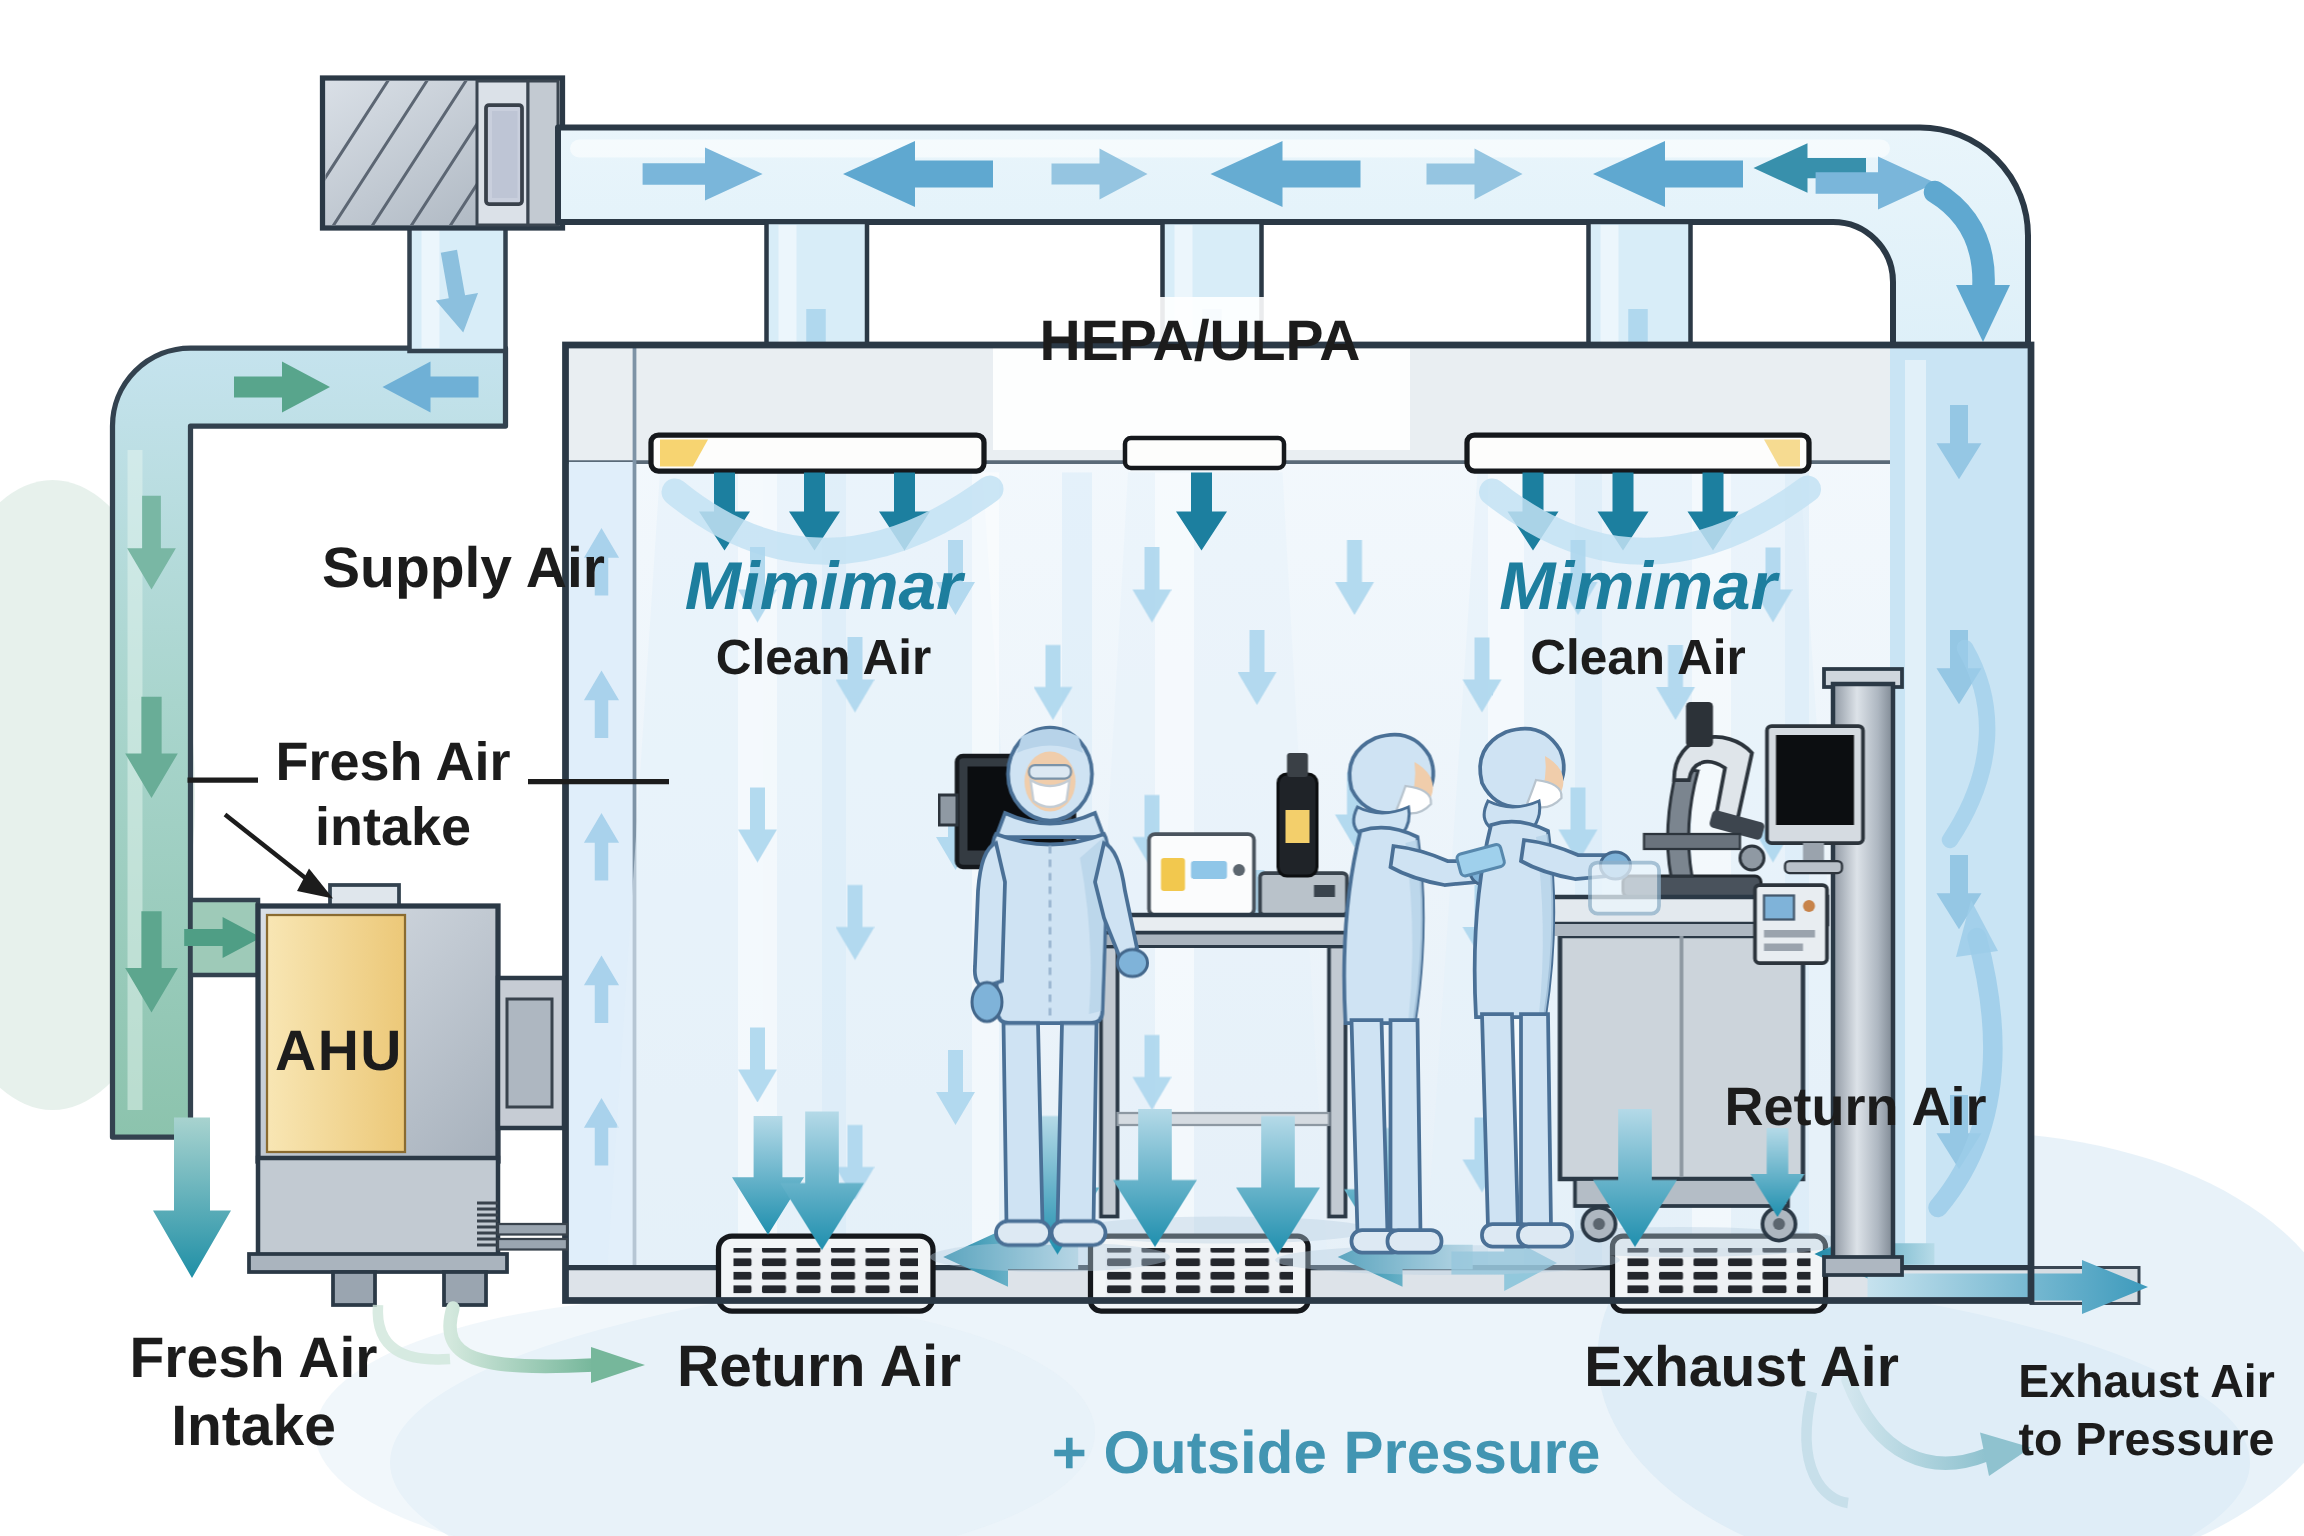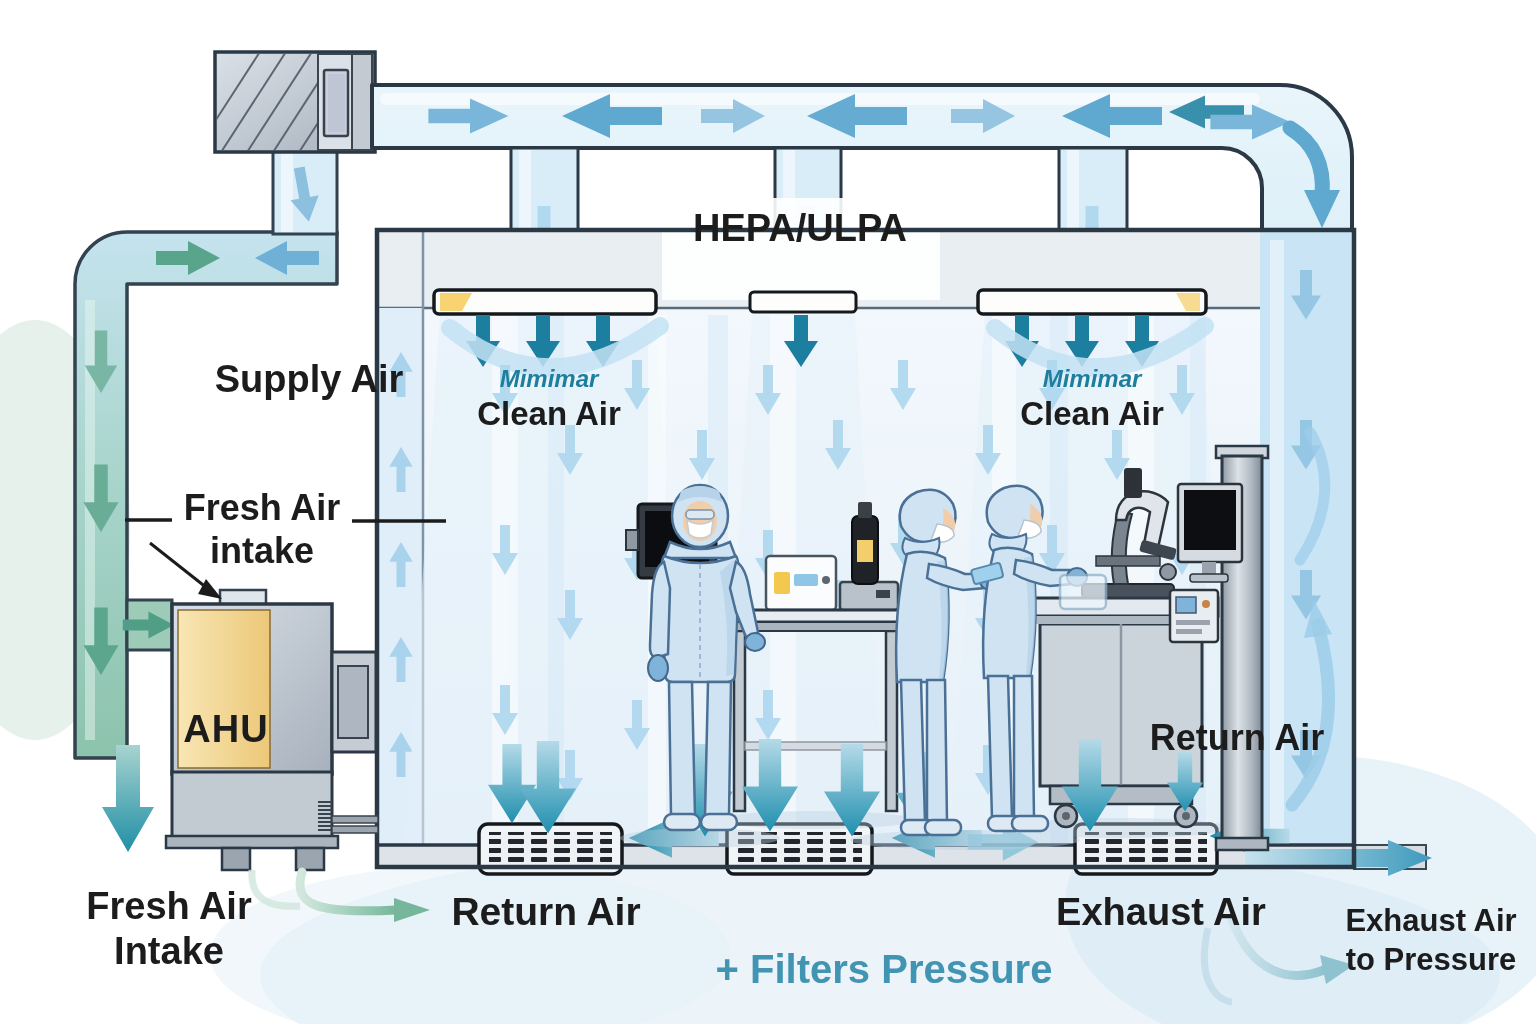--- a/index.html
+++ b/index.html
@@ -2,21 +2,21 @@
 <html style="--label-text: #1c1c1c; --laminar-title-teal: #1d7e9e; --positive-pressure-teal: #4295b2; --strong-arrow-teal: #1b7f9e; --light-arrow-blue: #aed6ec; --duct-blue: #cfe8f5; --fresh-air-green: #6fae9b; --ahu-panel-yellow: #f0d08c;"><head>
 <meta charset="utf-8">
 <style>
   html,body{margin:0;padding:0;background:#ffffff;}
   .stage{position:relative;width:1536px;height:1024px;background:#ffffff;overflow:hidden;
          font-family:Liberation Sans, sans-serif;}
   .stage svg{position:absolute;left:0;top:0;}
   .lbl{position:absolute;transform:translateX(-50%);font-weight:700;color:var(--label-text,#1c1c1c);
        text-align:center;line-height:1.1;white-space:nowrap;}
   .lbl .ln{display:block;}
-  .lam-title{font-style:italic;color:var(--laminar-title-teal,#1d7e9e);font-size:24px;display:block;}
+  .lam-title{font-style:italic;color:var(--laminar-title-teal,#1d7e9e);font-size:45px;display:block;}
   .lam-sub{font-size:33px;display:block;margin-top:4px;}
   .teal{color:var(--positive-pressure-teal,#4295b2);}
 </style>
 </head>
 <body>
 
 <div class="stage">
 <svg width="1536" height="1024" viewBox="0 0 1536 1024">
   <defs>
     <linearGradient id="gDuct" x1="0" y1="0" x2="0" y2="1">
@@ -444,39 +444,39 @@
   <div class="lbl" style="left:1092px;top:366px;">
     <span class="lam-title">Mimimar</span>
     <span class="lam-sub">Clean Air</span>
   </div>
 
   <div class="lbl" style="left:262px;top:486px;font-size:36px;line-height:1.2;">
     <span class="ln">Fresh Air</span>
     <span class="ln">intake</span>
   </div>
 
-  <div class="lbl" style="left:226px;top:681px;font-size:38px;letter-spacing:1px;margin-top:28px;">
+  <div class="lbl" style="left:226px;top:681px;font-size:38px;letter-spacing:1px;">
     <span>AHU</span>
   </div>
 
   <div class="lbl" style="left:1237px;top:718px;font-size:36px;">
     <span>Return Air</span>
   </div>
 
   <div class="lbl" style="left:169px;top:884px;font-size:38px;line-height:1.18;">
     <span class="ln">Fresh Air</span>
     <span class="ln">Intake</span>
   </div>
 
   <div class="lbl" style="left:546px;top:891px;font-size:39px;">
     <span>Return Air</span>
   </div>
 
   <div class="lbl teal" style="left:884px;top:947px;font-size:40px;">
-    <span>+ Filters Pressure</span>
+    <span>+ Outside Pressure</span>
   </div>
 
   <div class="lbl" style="left:1161px;top:892px;font-size:38px;">
     <span>Exhaust Air</span>
   </div>
 
   <div class="lbl" style="left:1431px;top:902px;font-size:31px;line-height:1.25;">
     <span class="ln">Exhaust Air</span>
     <span class="ln">to Pressure</span>
   </div>

